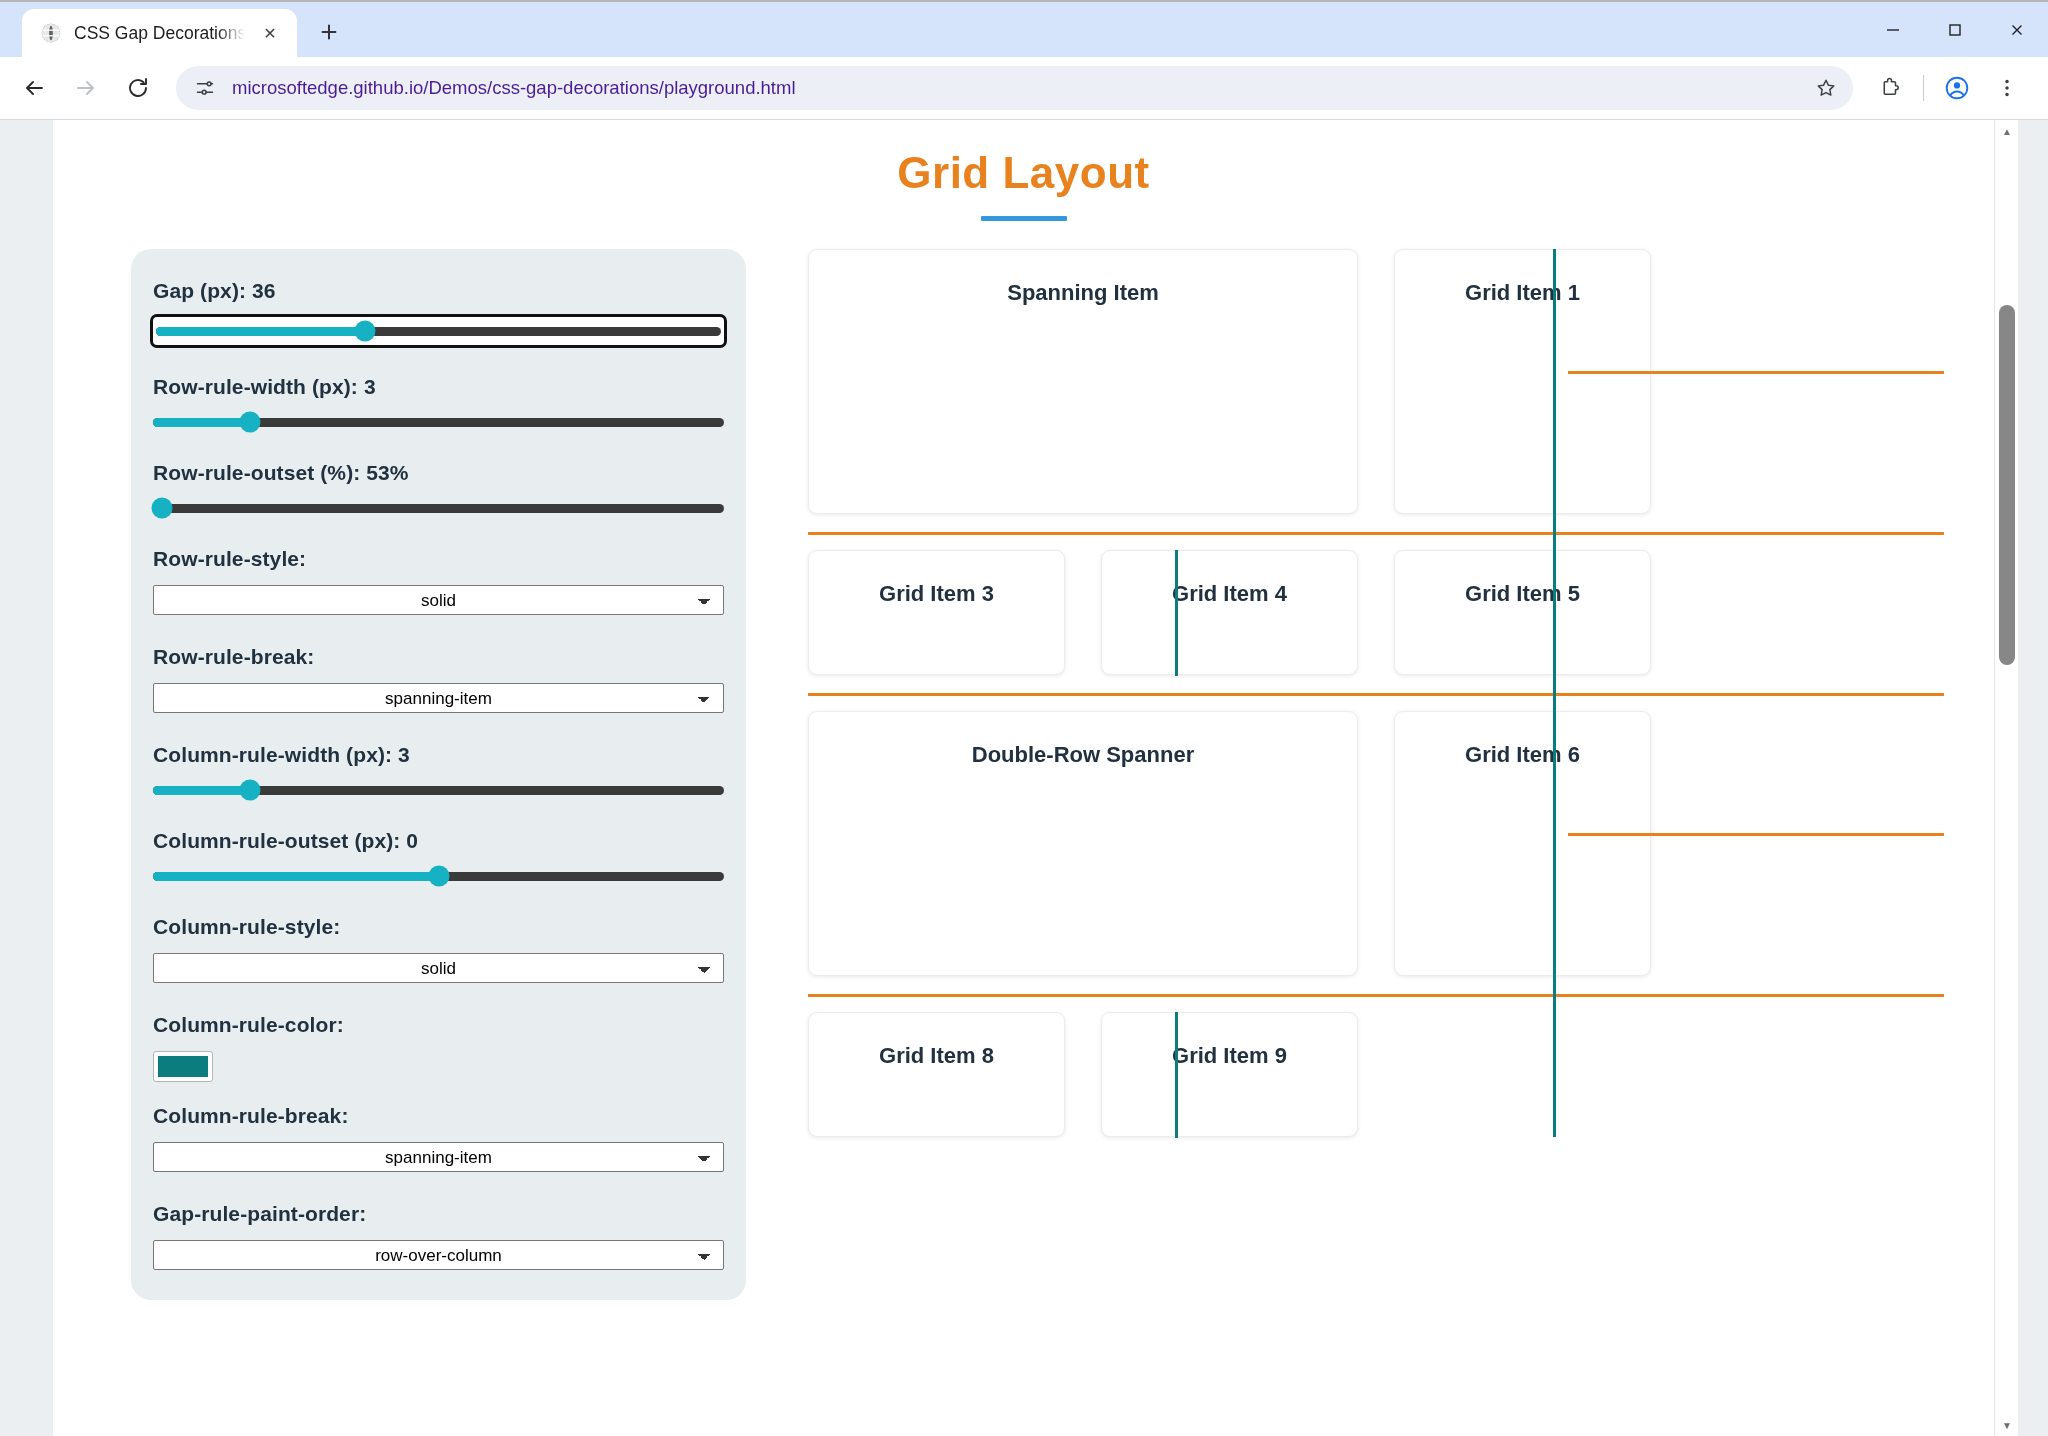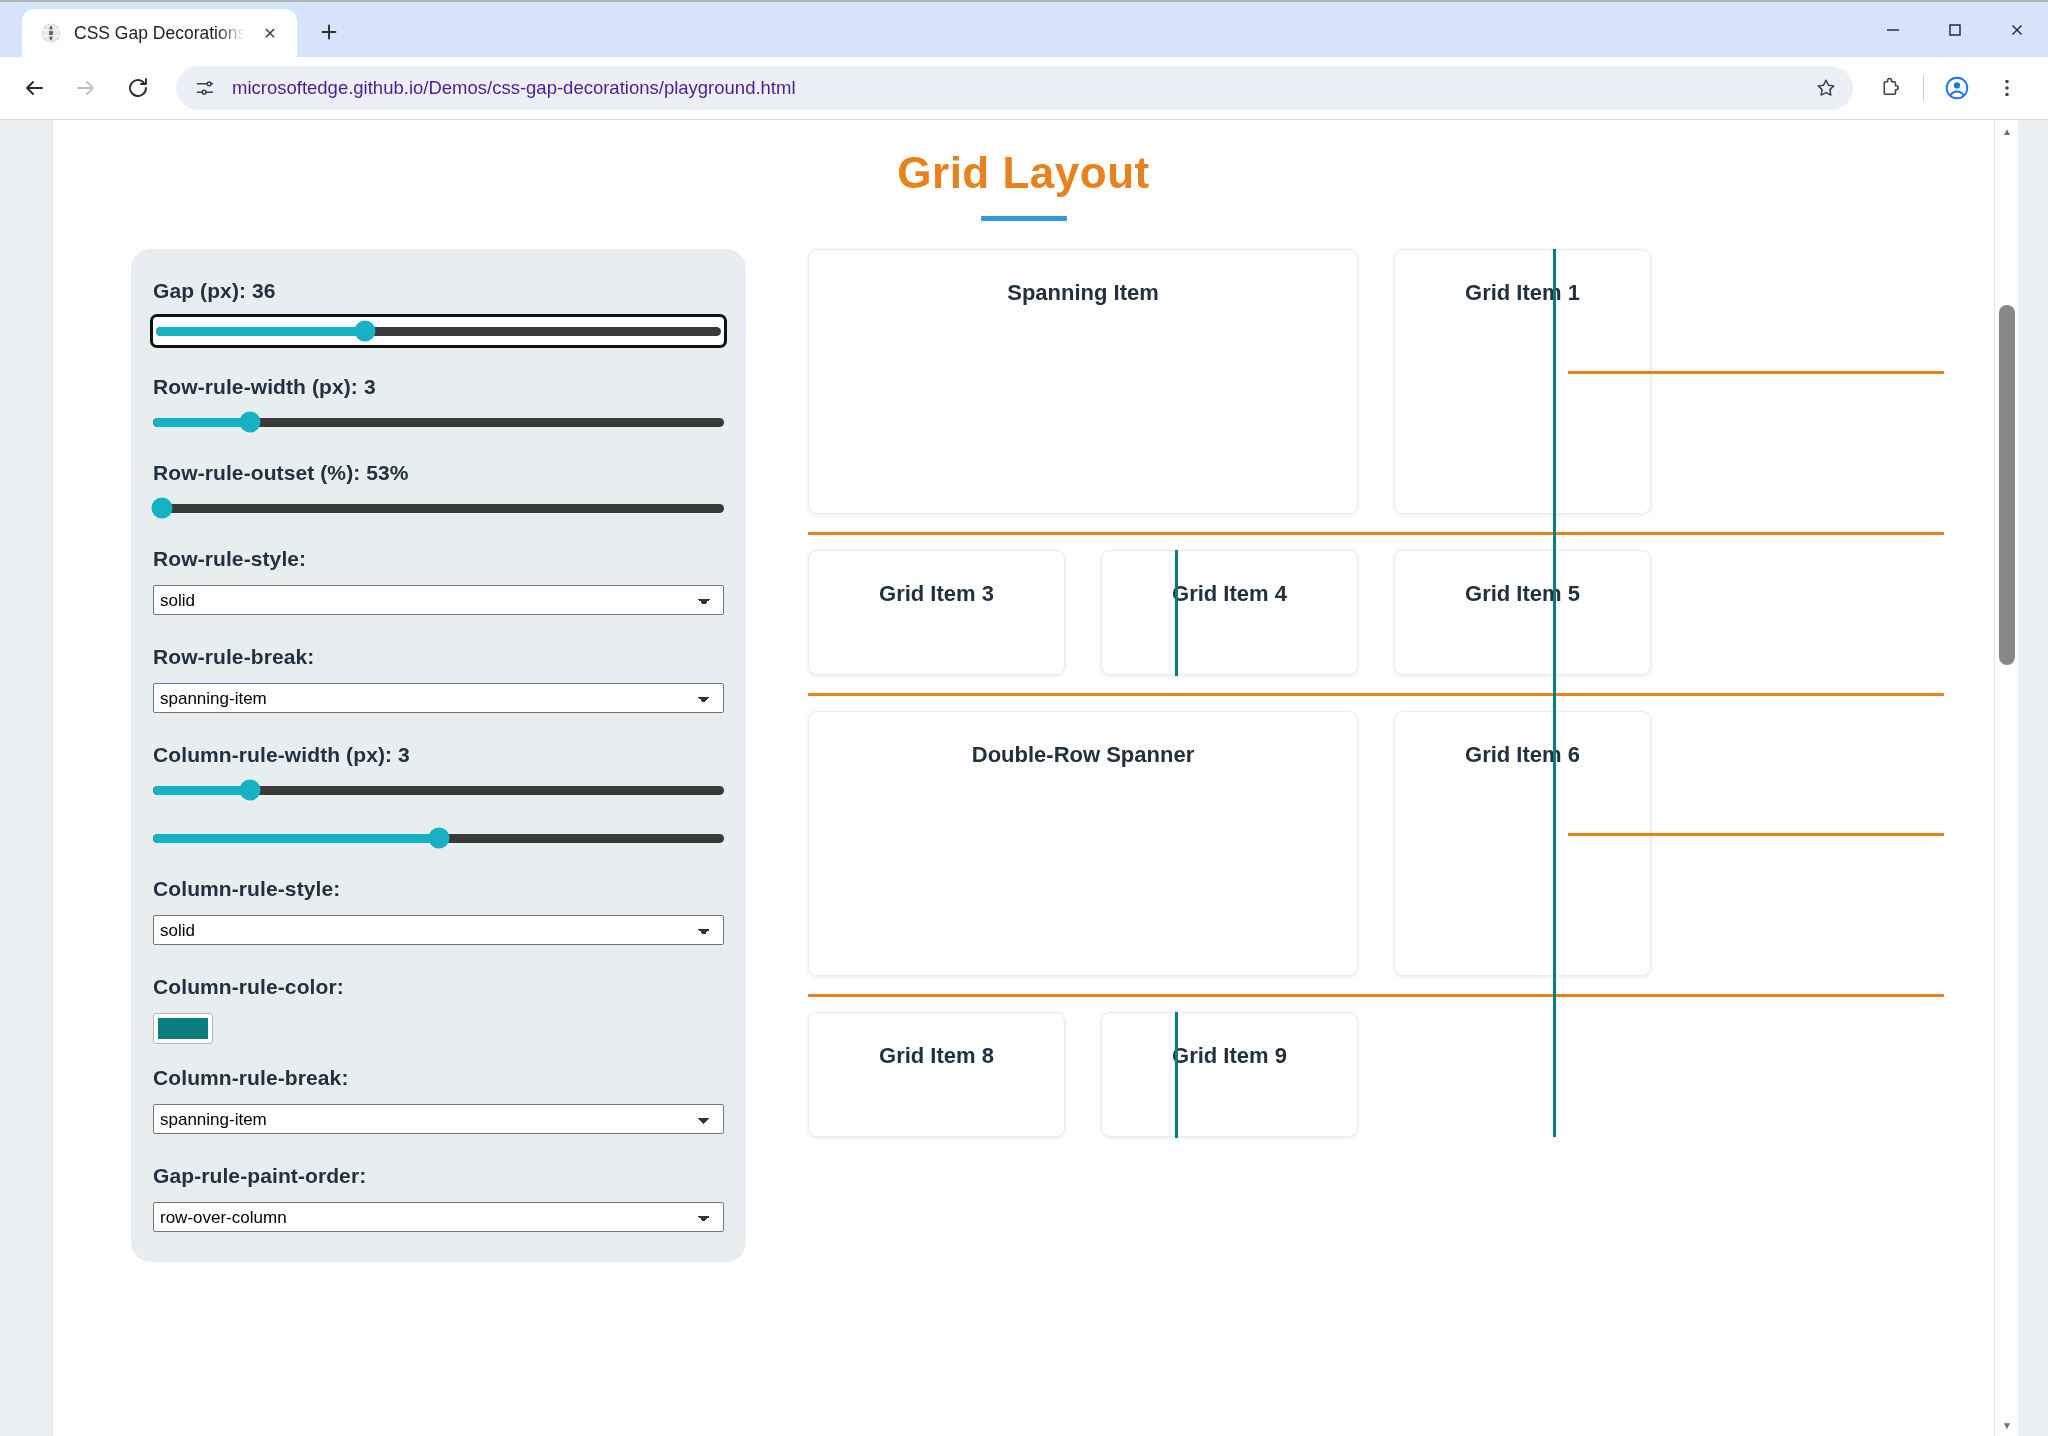--- a/index.html
+++ b/index.html
@@ -282,20 +282,21 @@
     appearance: none;
     -webkit-appearance: none;
     background-image:
       linear-gradient(45deg, transparent 50%, #333 50%),
       linear-gradient(135deg, #333 50%, transparent 50%);
     background-position:
       calc(100% - 19px) 13px,
       calc(100% - 13px) 13px;
     background-size: 6px 6px, 6px 6px;
     background-repeat: no-repeat;
+    text-align: center;
   }
   select.ctrl-select.last { margin-bottom: 0; }
 
   
   .color-swatch {
     width: 60px; height: 31px;
     background: #ffffff;
     border: 1px solid #b5b5b5;
     border-radius: 3px;
     padding: 4px;
@@ -513,20 +514,21 @@
                 <div class="slider">
                   <div class="track">
                     <div class="track-fill" style="width:17%"></div>
                     <div class="thumb" style="left:17%"></div>
                   </div>
                 </div>
               </div>
             </div>
 
             <div class="ctrl">
+              <label class="ctrl-label">Column-rule-outset (px): 0</label>
               <div class="slider-wrap">
                 <div class="slider">
                   <div class="track">
                     <div class="track-fill" style="width:50%"></div>
                     <div class="thumb" style="left:50%"></div>
                   </div>
                 </div>
               </div>
             </div>
 

